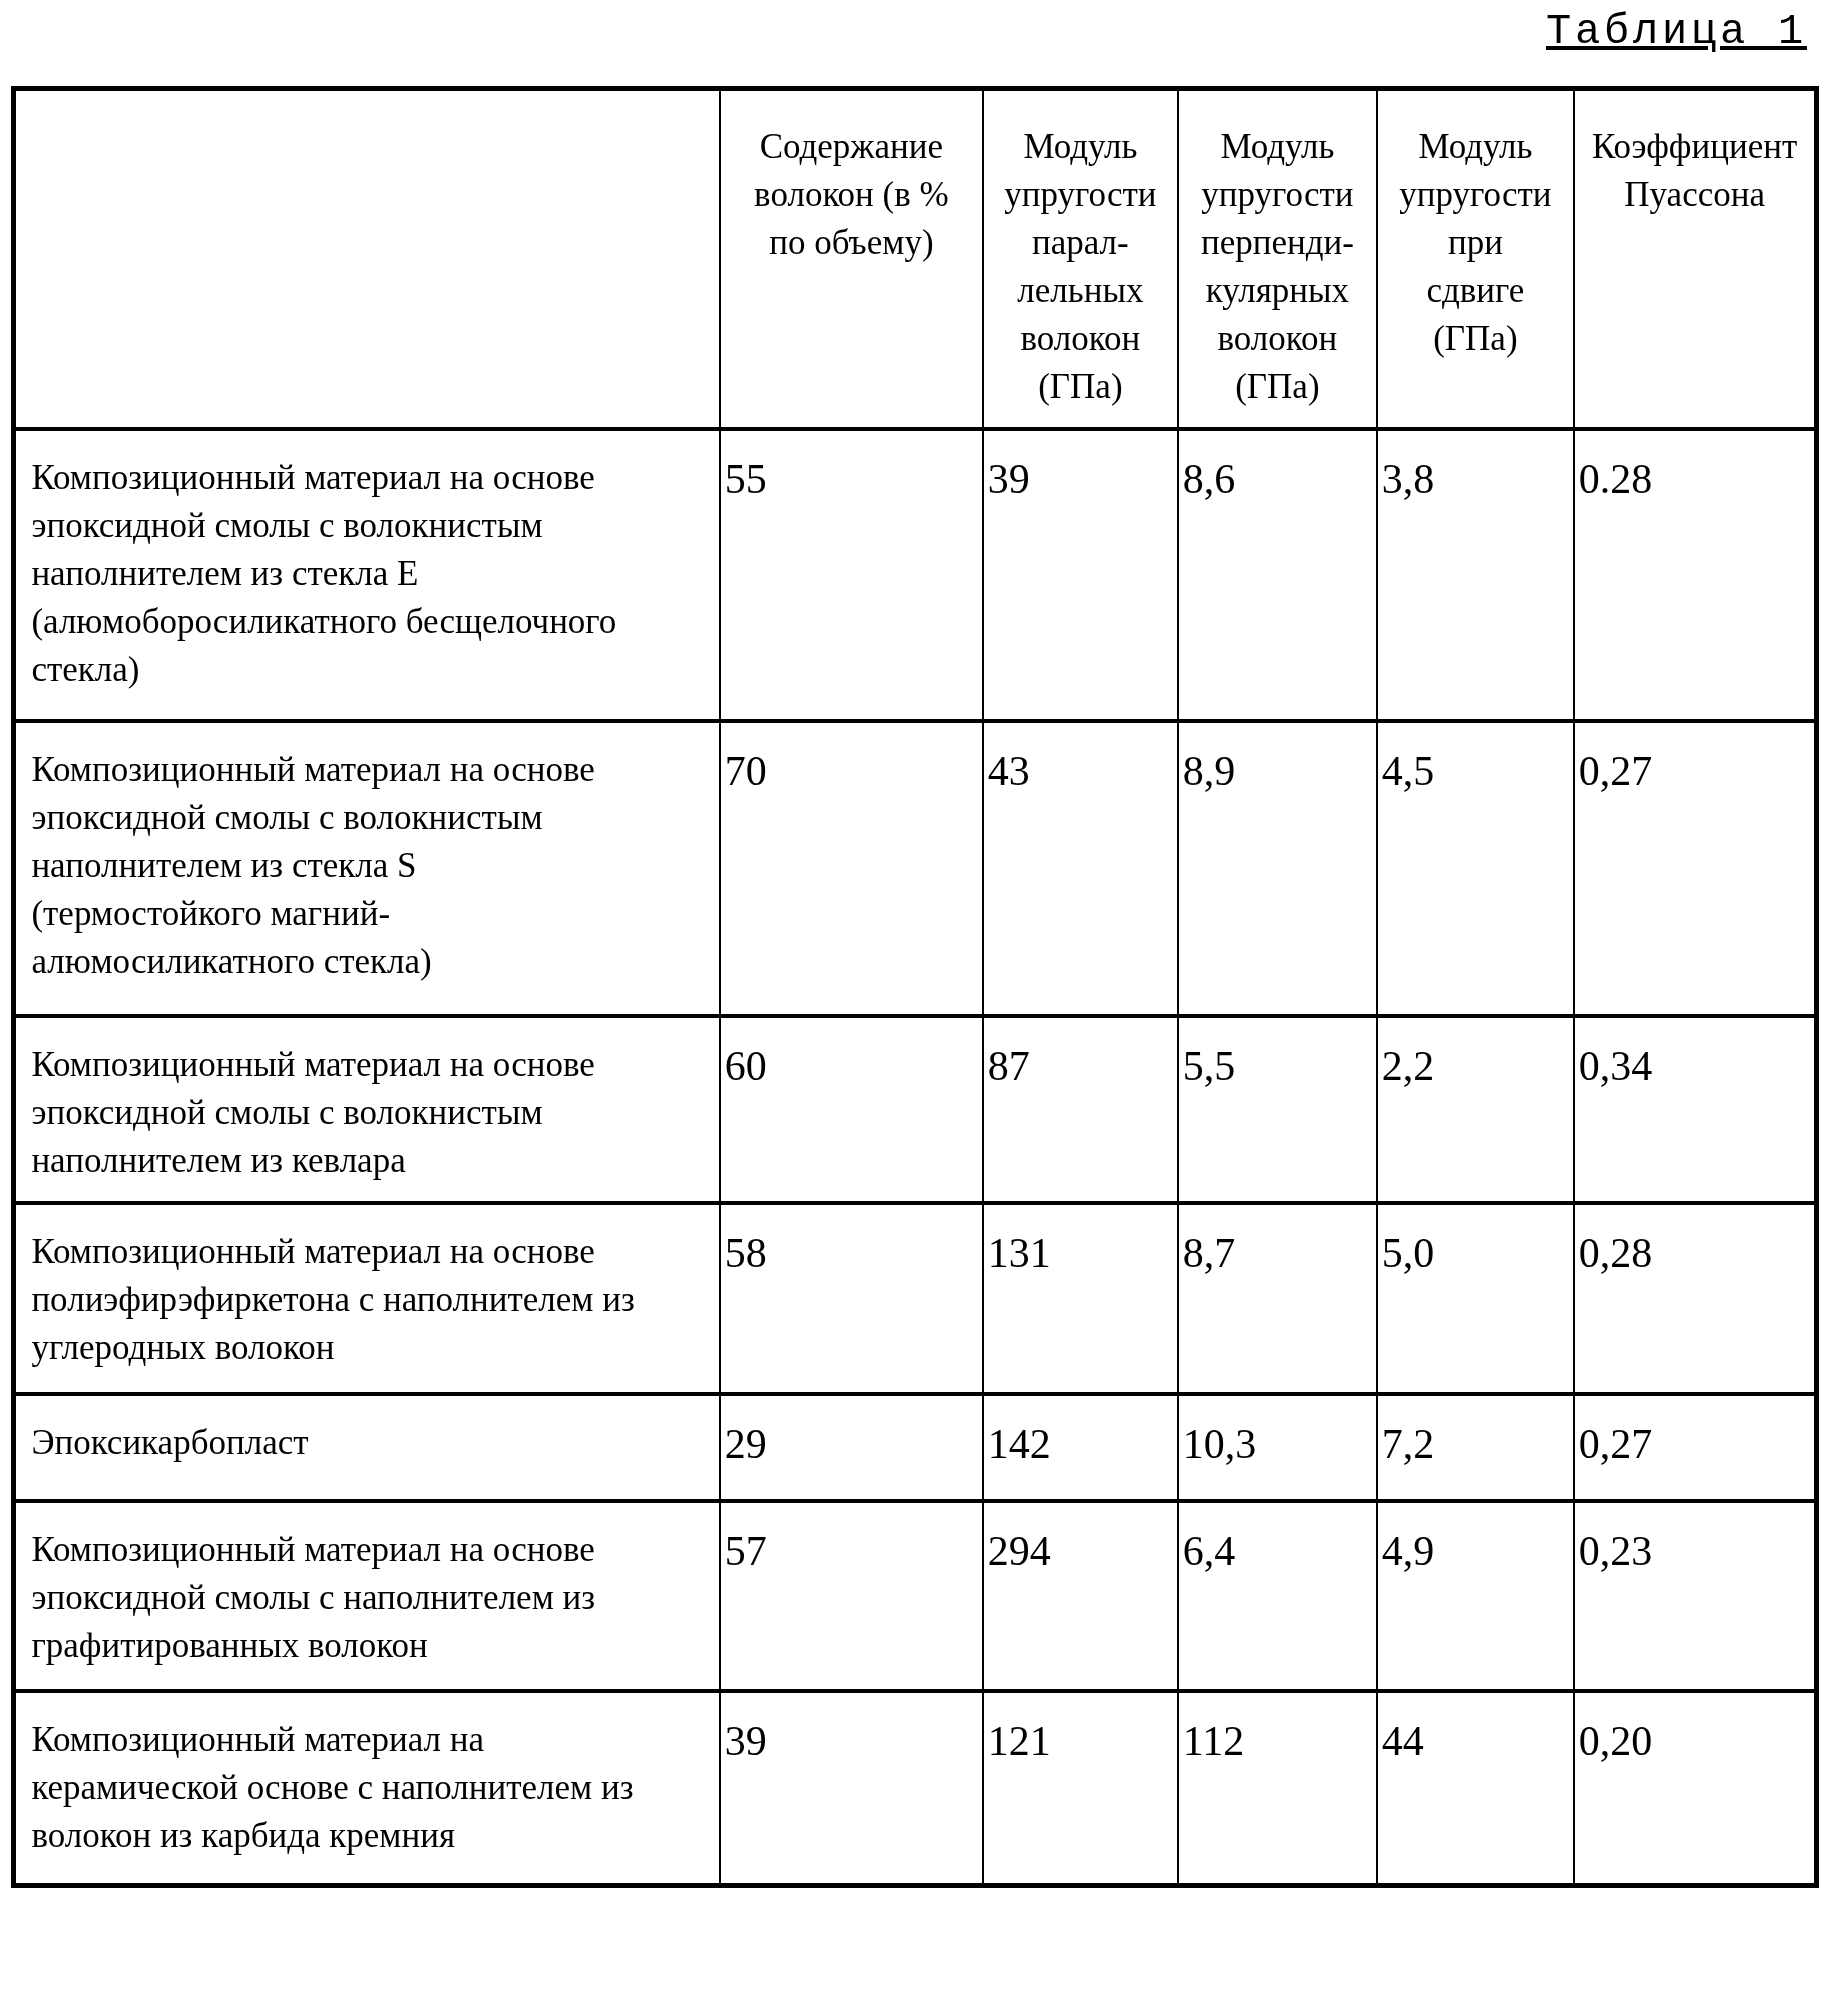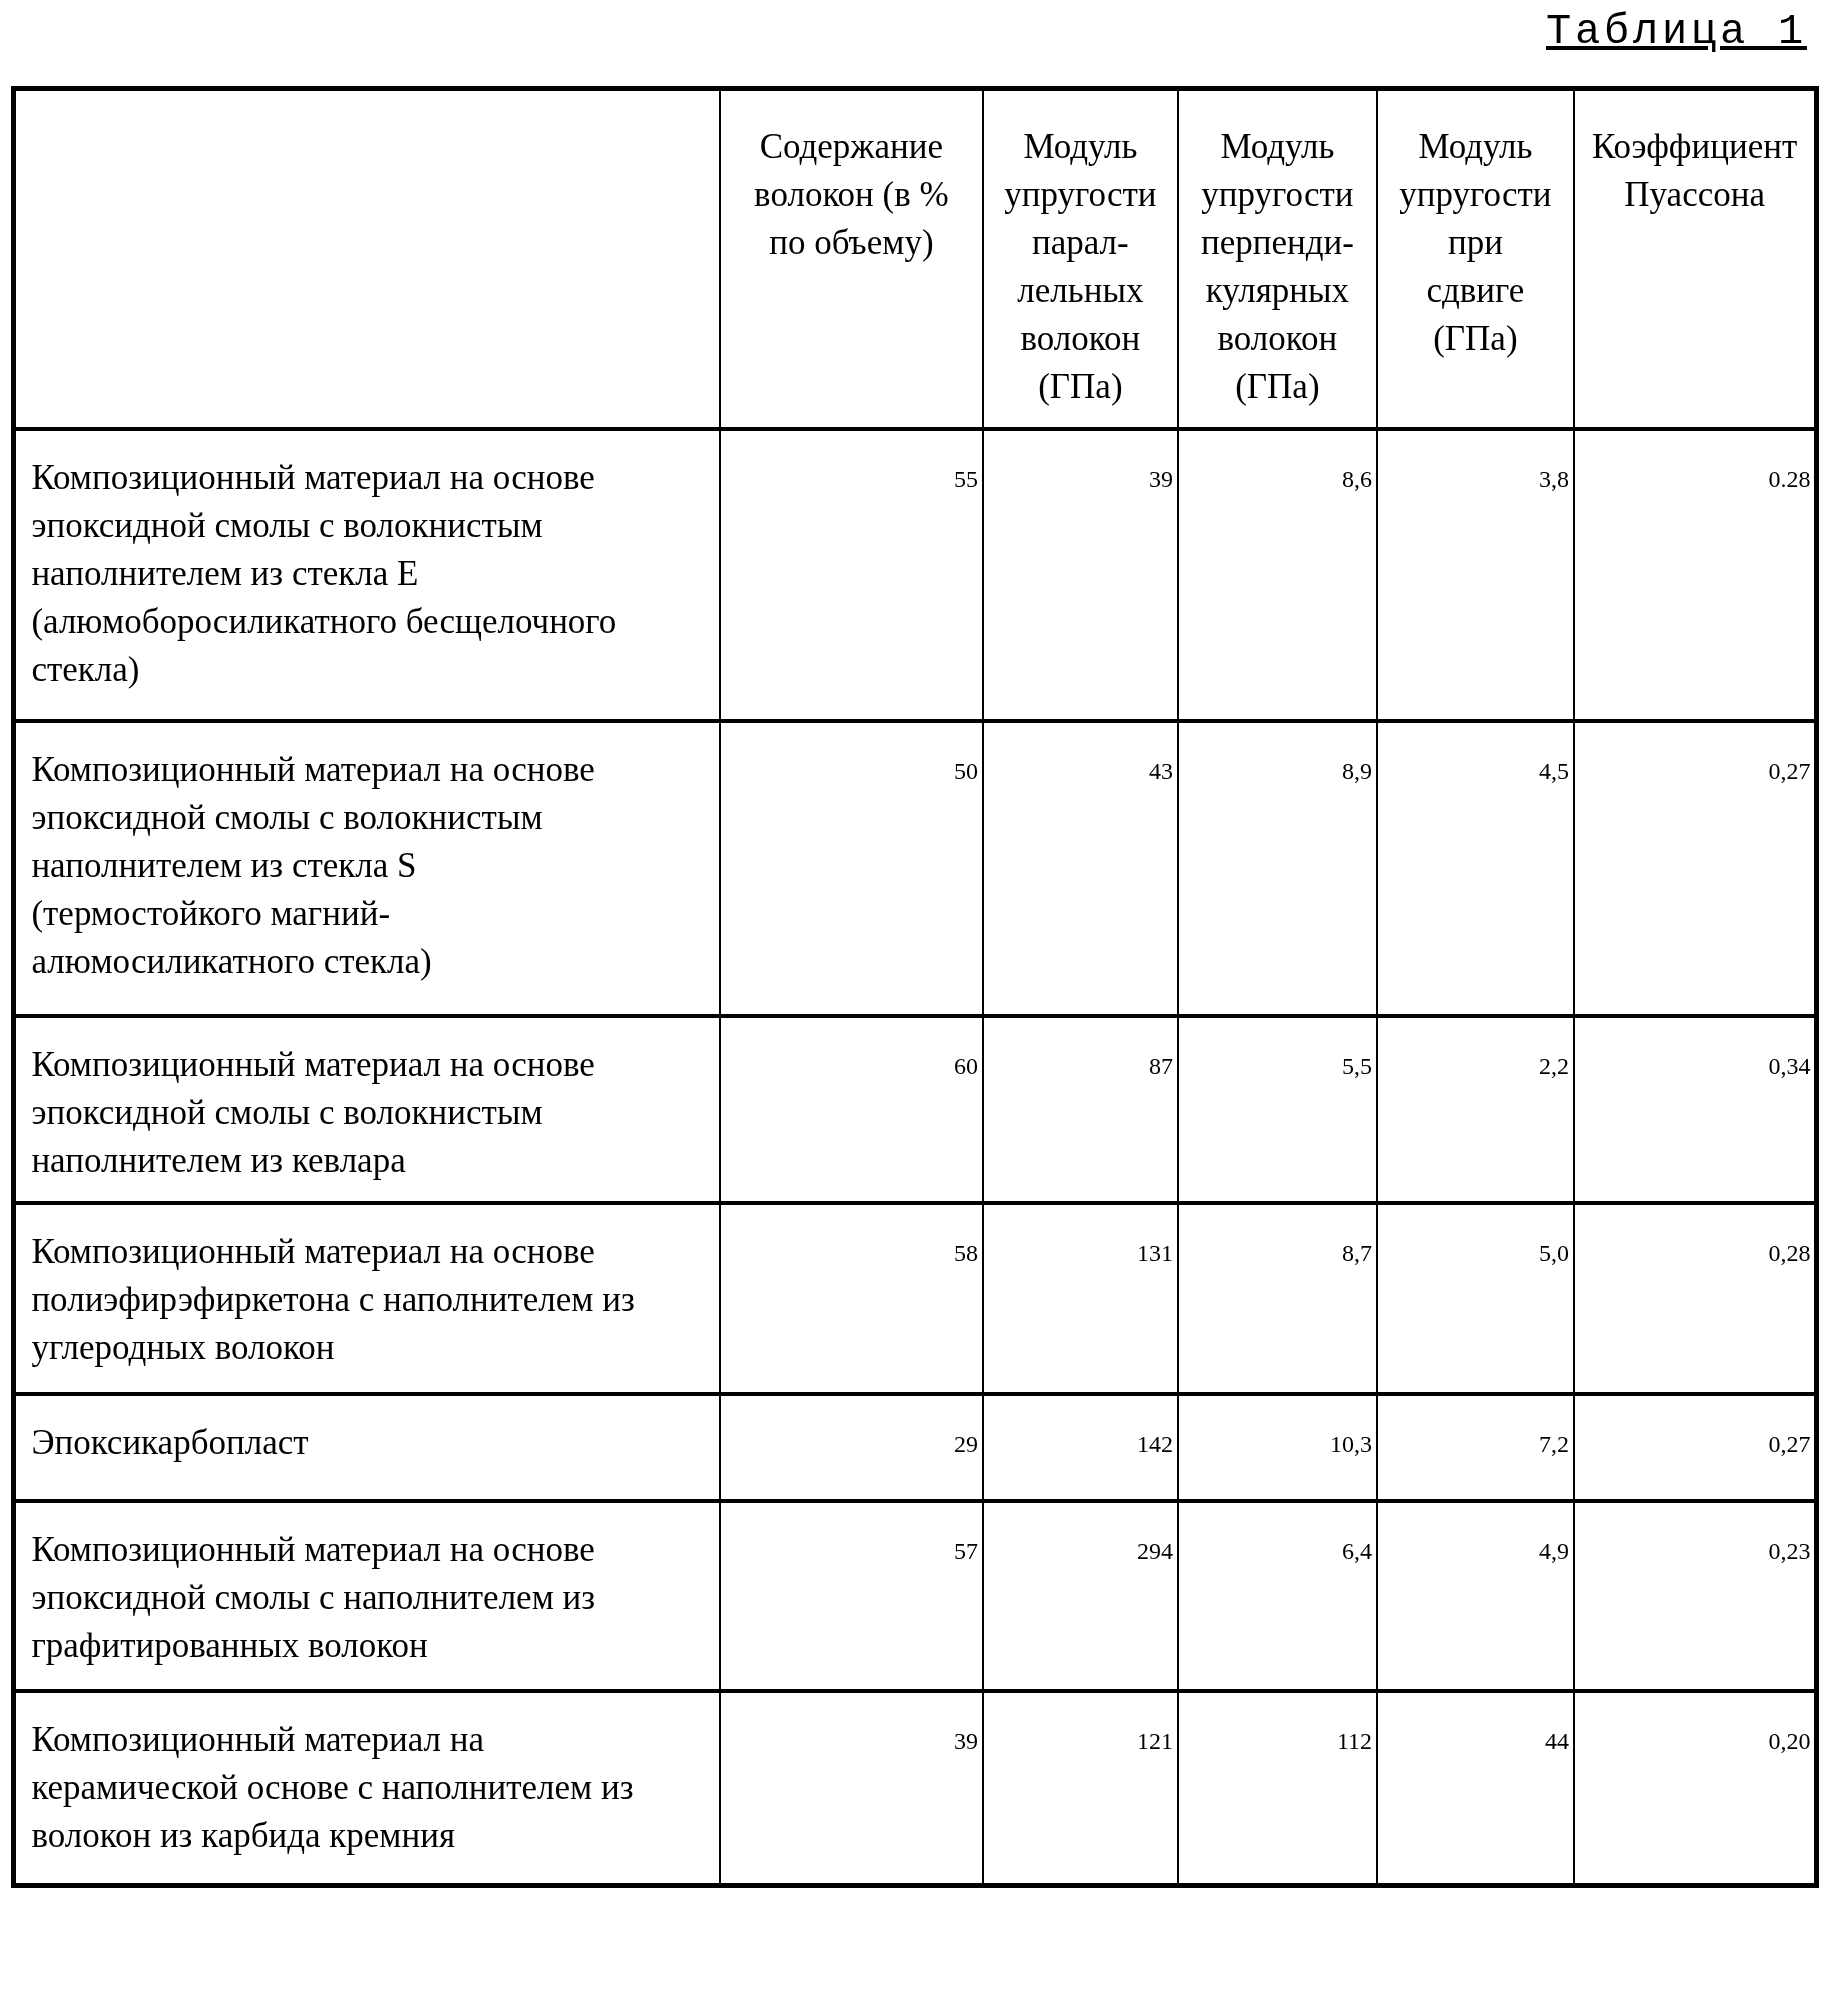--- a/index.html
+++ b/index.html
@@ -54,23 +54,23 @@
   }
   td.mat {
     font-size: 35px;
     line-height: 48px;
     text-align: left;
     padding: 23px 11.4px 11.4px 15px;
     white-space: pre-line;
     margin-top: 48px;
   }
   td.val {
-    font-size: 24px;
+    font-size: 42px;
     line-height: 42px;
-    text-align: right;
+    text-align: left;
     padding: 27px 3.8px 7.6px 3.8px;
   }
 </style>
 </head>
 <body>
 
 <div class="caption">Таблица 1</div>
 
 <table class="materials">
   <colgroup>
@@ -120,21 +120,21 @@
       <td class="val">8,6</td>
       <td class="val">3,8</td>
       <td class="val">0.28</td>
     </tr>
     <tr style="height:295px">
       <td class="mat">Композиционный материал на основе
 эпоксидной смолы с волокнистым
 наполнителем из стекла S
 (термостойкого магний-
 алюмосиликатного стекла)</td>
-      <td class="val">50</td>
+      <td class="val">70</td>
       <td class="val">43</td>
       <td class="val">8,9</td>
       <td class="val">4,5</td>
       <td class="val">0,27</td>
     </tr>
     <tr style="height:187px">
       <td class="mat">Композиционный материал на основе
 эпоксидной смолы с волокнистым
 наполнителем из кевлара</td>
       <td class="val">60</td>

